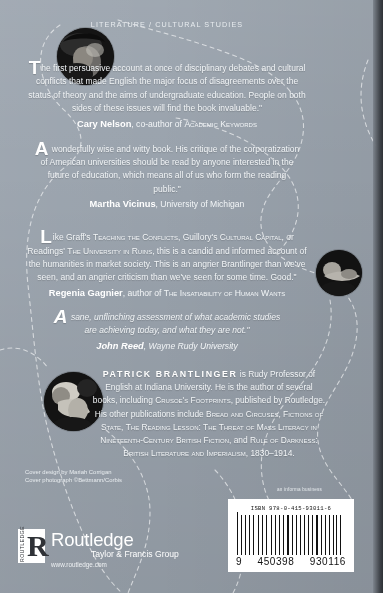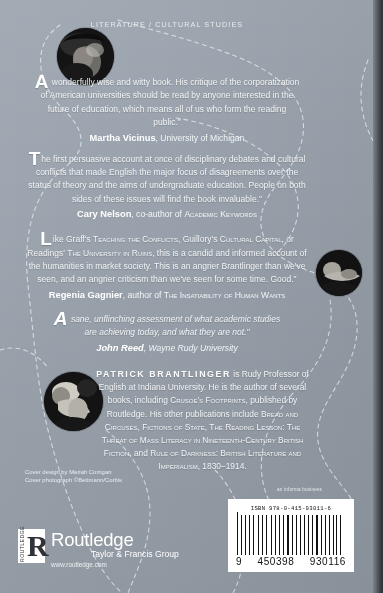--- a/index.html
+++ b/index.html
@@ -99,27 +99,27 @@
     color: #f2f5f7;
     text-align: center;
   }
   .attrib .who {
     font-weight: bold;
     font-size: 9.3px;
     color: #ffffff;
   }
   .quote-1 { padding: 0 6px; }
   .quote-2 { padding: 0 12px; margin-top: 14px; }
-  .quote-3 { padding: 0 2px; margin-top: 14px; }
+  .quote-3 { padding: 0 2px; margin-top: 22px; }
   .quote-4 { padding: 0 26px; margin-top: 13px; font-style: italic; }
 
   .bio {
     position: absolute;
     left: 92px;
-    right: 21px;
+    right: 8px;
     top: 368px;
     text-align: center;
     font-size: 8.4px;
     line-height: 13.2px;
     color: #f2f5f7;
     text-shadow: 0 1px 1px rgba(0,0,0,.18);
   }
   .bio .name {
     font-weight: bold;
     letter-spacing: 1.6px;
@@ -303,28 +303,28 @@
           <path d="M14 30 C26 24 40 28 46 40 C36 48 20 46 14 38 Z" fill="#c5c2ba"></path>
           <ellipse cx="34" cy="38" rx="10" ry="12" fill="#b3b0a8"></ellipse>
           <ellipse cx="43" cy="16" rx="10" ry="9" fill="#242424"></ellipse>
           <ellipse cx="28" cy="54" rx="20" ry="9" fill="#171717"></ellipse>
         </g>
       </svg>
     </div>
 
     <div class="quotes">
 
+      <div class="quote quote-1">
+        <div class="qtext"><span class="dropcap">T</span><span>he first persuasive account at once of disciplinary debates and cultural conflicts that made English the major focus of disagreements over the status of theory and the aims of undergraduate education. People on both sides of these issues will find the book invaluable."</span></div>
+        <div class="attrib"><span class="who">Cary Nelson</span><span>, co-author of </span><span class="sc">Academic Keywords</span></div>
+      </div>
+
       <div class="quote quote-2">
         <div class="qtext"><span class="dropcap">A</span><span> wonderfully wise and witty book. His critique of the corporatization of American universities should be read by anyone interested in the future of education, which means all of us who form the reading public."</span></div>
         <div class="attrib"><span class="who">Martha Vicinus</span><span>, University of Michigan</span></div>
-      </div>
-
-      <div class="quote quote-1">
-        <div class="qtext"><span class="dropcap">T</span><span>he first persuasive account at once of disciplinary debates and cultural conflicts that made English the major focus of disagreements over the status of theory and the aims of undergraduate education. People on both sides of these issues will find the book invaluable."</span></div>
-        <div class="attrib"><span class="who">Cary Nelson</span><span>, co-author of </span><span class="sc">Academic Keywords</span></div>
       </div>
 
       <div class="quote quote-3">
         <div class="qtext"><span class="dropcap">L</span><span>ike Graff's </span><span class="sc">Teaching the Conflicts</span><span>, Guillory's </span><span class="sc">Cultural Capital</span><span>, or Readings' </span><span class="sc">The University in Ruins</span><span>, this is a candid and informed account of the humanities in market society. This is an angrier Brantlinger than we've seen, and an angrier criticism than we've seen for some time. Good."</span></div>
         <div class="attrib"><span class="who">Regenia Gagnier</span><span>, author of </span><span class="sc">The Insatiability of Human Wants</span></div>
       </div>
 
       <div class="quote quote-4">
         <div class="qtext"><span class="dropcap">A</span><span> sane, unflinching assessment of what academic studies are achieving today, and what they are not."</span></div>
         <div class="attrib"><span class="who">John Reed</span><span>, Wayne Rudy University</span></div>

